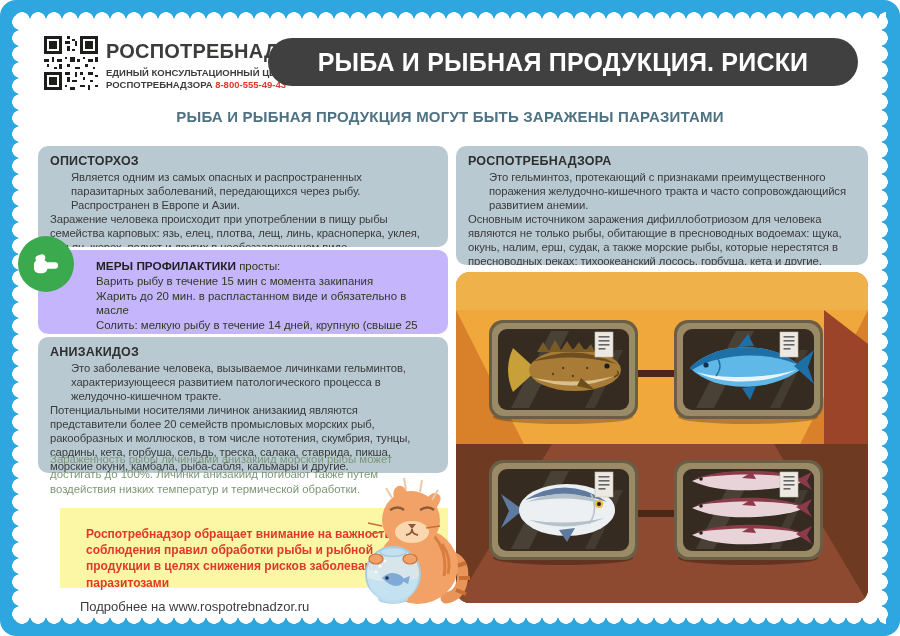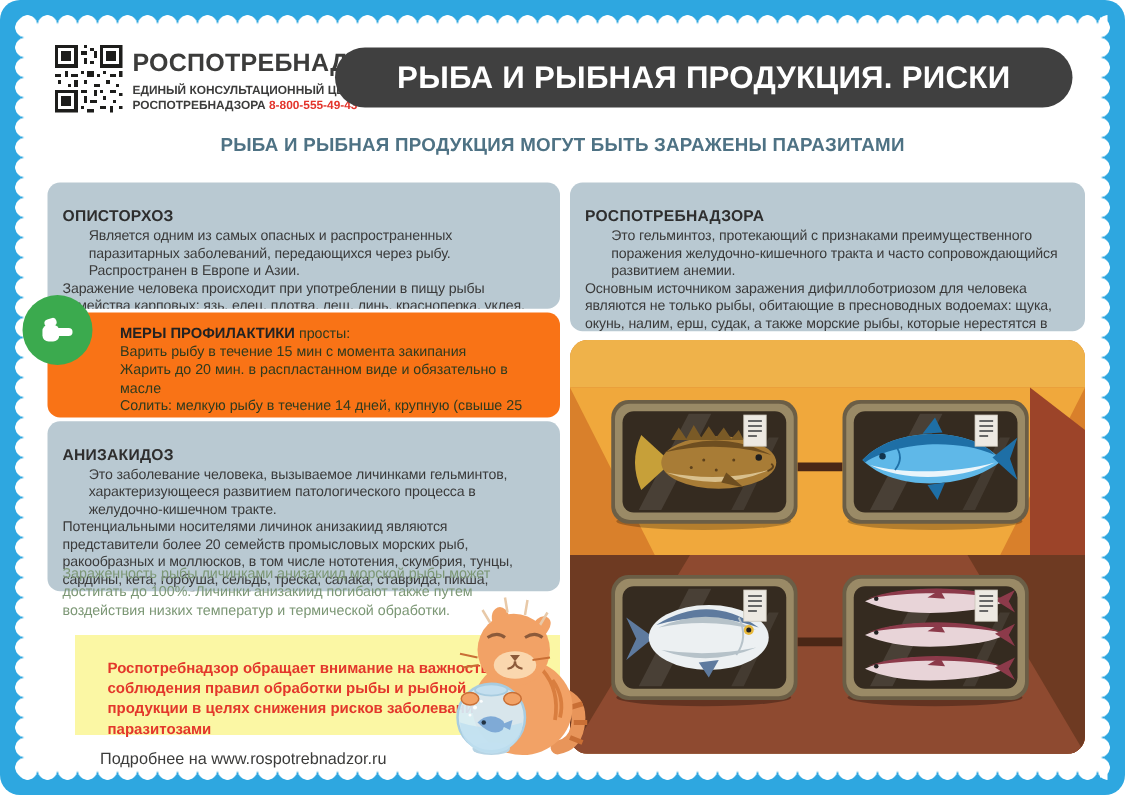--- a/index.html
+++ b/index.html
@@ -14,29 +14,29 @@
 
   .abs{position:absolute;box-sizing:border-box;}
   .qr{left:44px;top:36px;width:54px;height:54px;}
   .logo-text{left:106px;top:40px;width:230px;}
   .logo-title{font-size:20px;font-weight:bold;color:#3C3C3B;letter-spacing:0.2px;white-space:nowrap;}
   .logo-sub{margin-top:4px;font-size:9.5px;font-weight:bold;color:#3C3C3B;line-height:1.3;white-space:nowrap;}
   .logo-phone{color:#E3342B;}
   .banner{left:268px;top:38px;width:590px;height:48px;border-radius:26px;background:#404040;display:flex;align-items:center;justify-content:center;color:#fff;font-size:25px;font-weight:bold;letter-spacing:0.2px;white-space:nowrap;}
   .subtitle{left:0;right:0;top:108px;text-align:center;font-size:15px;font-weight:bold;color:#4E7284;letter-spacing:0.2px;}
 
-  .panel{background:#B9C9D2;border-radius:10px;padding:20px 12px;overflow:hidden;}
+  .panel{background:#B9C9D2;border-radius:10px;padding:8px 12px;overflow:hidden;}
   .panel-title{font-size:12.5px;font-weight:bold;color:#2E2E2E;margin-bottom:2px;letter-spacing:0.2px;}
   .panel-body{font-size:11.3px;color:#3A3A3A;line-height:1.24;letter-spacing:-0.1px;}
   .p1{margin-bottom:0;margin-left:21px;}
   .panel-op{left:38px;top:146px;width:410px;height:101px;}
   .panel-an{left:38px;top:337px;width:410px;height:136px;}
   .panel-di{left:456px;top:146px;width:412px;height:119px;}
 
-  .green-box{left:38px;top:250px;width:410px;height:84px;background:#f97316;border-radius:10px;padding:9px 10px 8px 58px;overflow:hidden;}
+  .green-box{left:38px;top:250px;width:410px;height:84px;background:#c4b5fd;border-radius:10px;padding:9px 10px 8px 58px;overflow:hidden;}
   .green-box .line{font-size:11.4px;color:#2F3A1E;line-height:1.28;}
   .green-title{font-weight:bold;font-size:11.8px;color:#222;}
   .badge{left:18px;top:236px;width:56px;height:56px;border-radius:50%;background:#3BAA4E;display:flex;align-items:center;justify-content:center;z-index:5;}
 
   .note-green{left:50px;top:452px;width:394px;font-size:11.4px;color:#7C9775;line-height:1.32;}
   .yellow-box{left:60px;top:508px;width:388px;height:80px;background:#FBF7A4;padding:18px 26px 0 26px;font-size:12px;font-weight:bold;color:#E3372B;line-height:1.35;z-index:1;}
   .footer-note{left:44px;top:599px;font-size:13px;color:#3C3C3B;margin-left:36px;}
 
   .fish-img{left:456px;top:272px;width:412px;height:331px;z-index:2;}
   .cat{left:338px;top:466px;width:132px;height:148px;z-index:6;}

